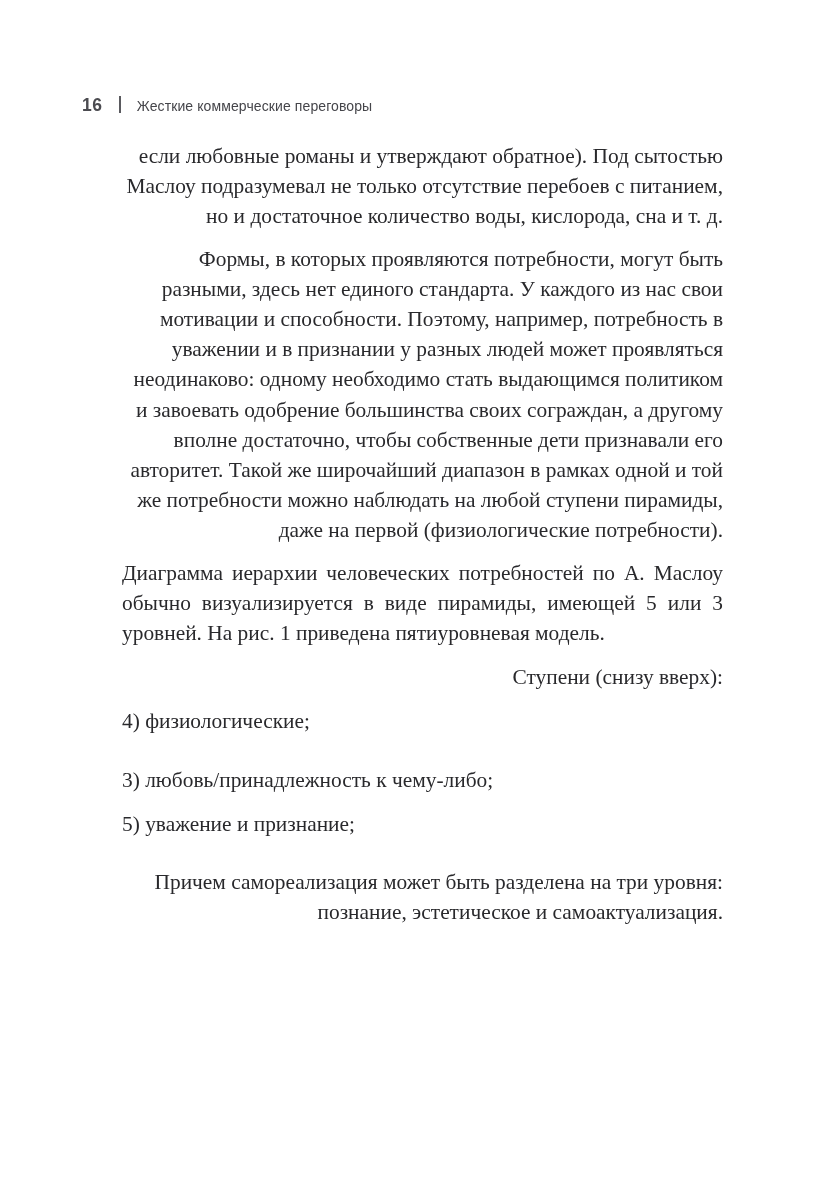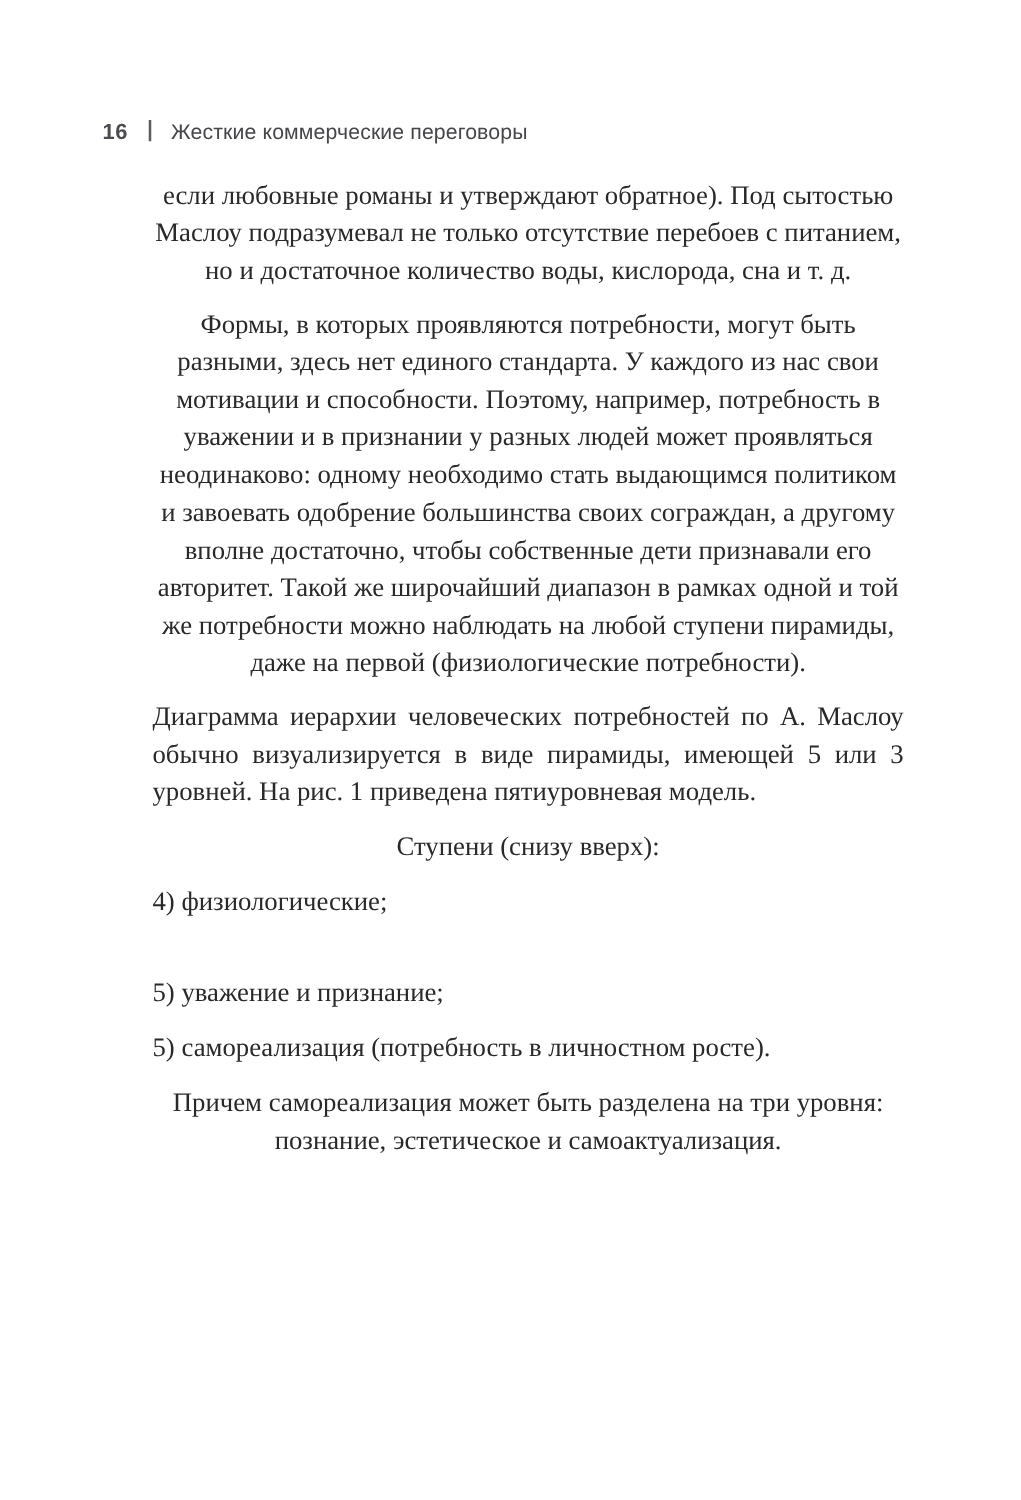--- a/index.html
+++ b/index.html
@@ -45,40 +45,40 @@
     display: inline-block;
     width: 1.6px;
     height: 17px;
     background: #5a5a5f;
     margin: 0 16px 0 17px;
     position: relative;
     top: 1.5px;
   }
   .head-title {
     font-family: "Liberation Sans", "DejaVu Sans", sans-serif;
-    font-size: 17px;
+    font-size: 14px;
     font-weight: 400;
     letter-spacing: 0.1px;
     color: #45454a;
   }
 
   
   .textblock {
     position: absolute;
     left: 110px;
     top: 141px;
     width: 601px;
   }
 
   p.para {
     margin: 0;
     font-size: 21.4px;
     line-height: 30.2px;
     color: #29292c;
-    text-align: center;
+    text-align: right;
     hyphens: none;
     word-spacing: 0px;
   }
   p.para.justified {
     text-align: justify;
     text-align-last: left;
   }
 
   
   .gap-para   { height: 12px; }
@@ -115,24 +115,24 @@
     <div class="gap-list"></div>
 
     <p class="para">Ступени (снизу вверх):</p>
     <div class="gap-item"></div>
 
     <p class="list-item">4) физиологические;</p>
     <div class="gap-item"></div>
 
     <div class="gap-item"></div>
 
+    <p class="list-item">3) любовь/принадлежность к чему-либо;</p>
     <div class="gap-item"></div>
 
     <p class="list-item">5) уважение и признание;</p>
     <div class="gap-item"></div>
 
-    <p class="list-item">5) самореализация (потребность в личностном росте).</p>
     <div class="gap-item"></div>
 
     <p class="para">Причем самореализация может быть разделена на три уровня: познание, эстетическое и самоактуализация.</p>
 
   </div>
 </div>
 
 </body></html>

